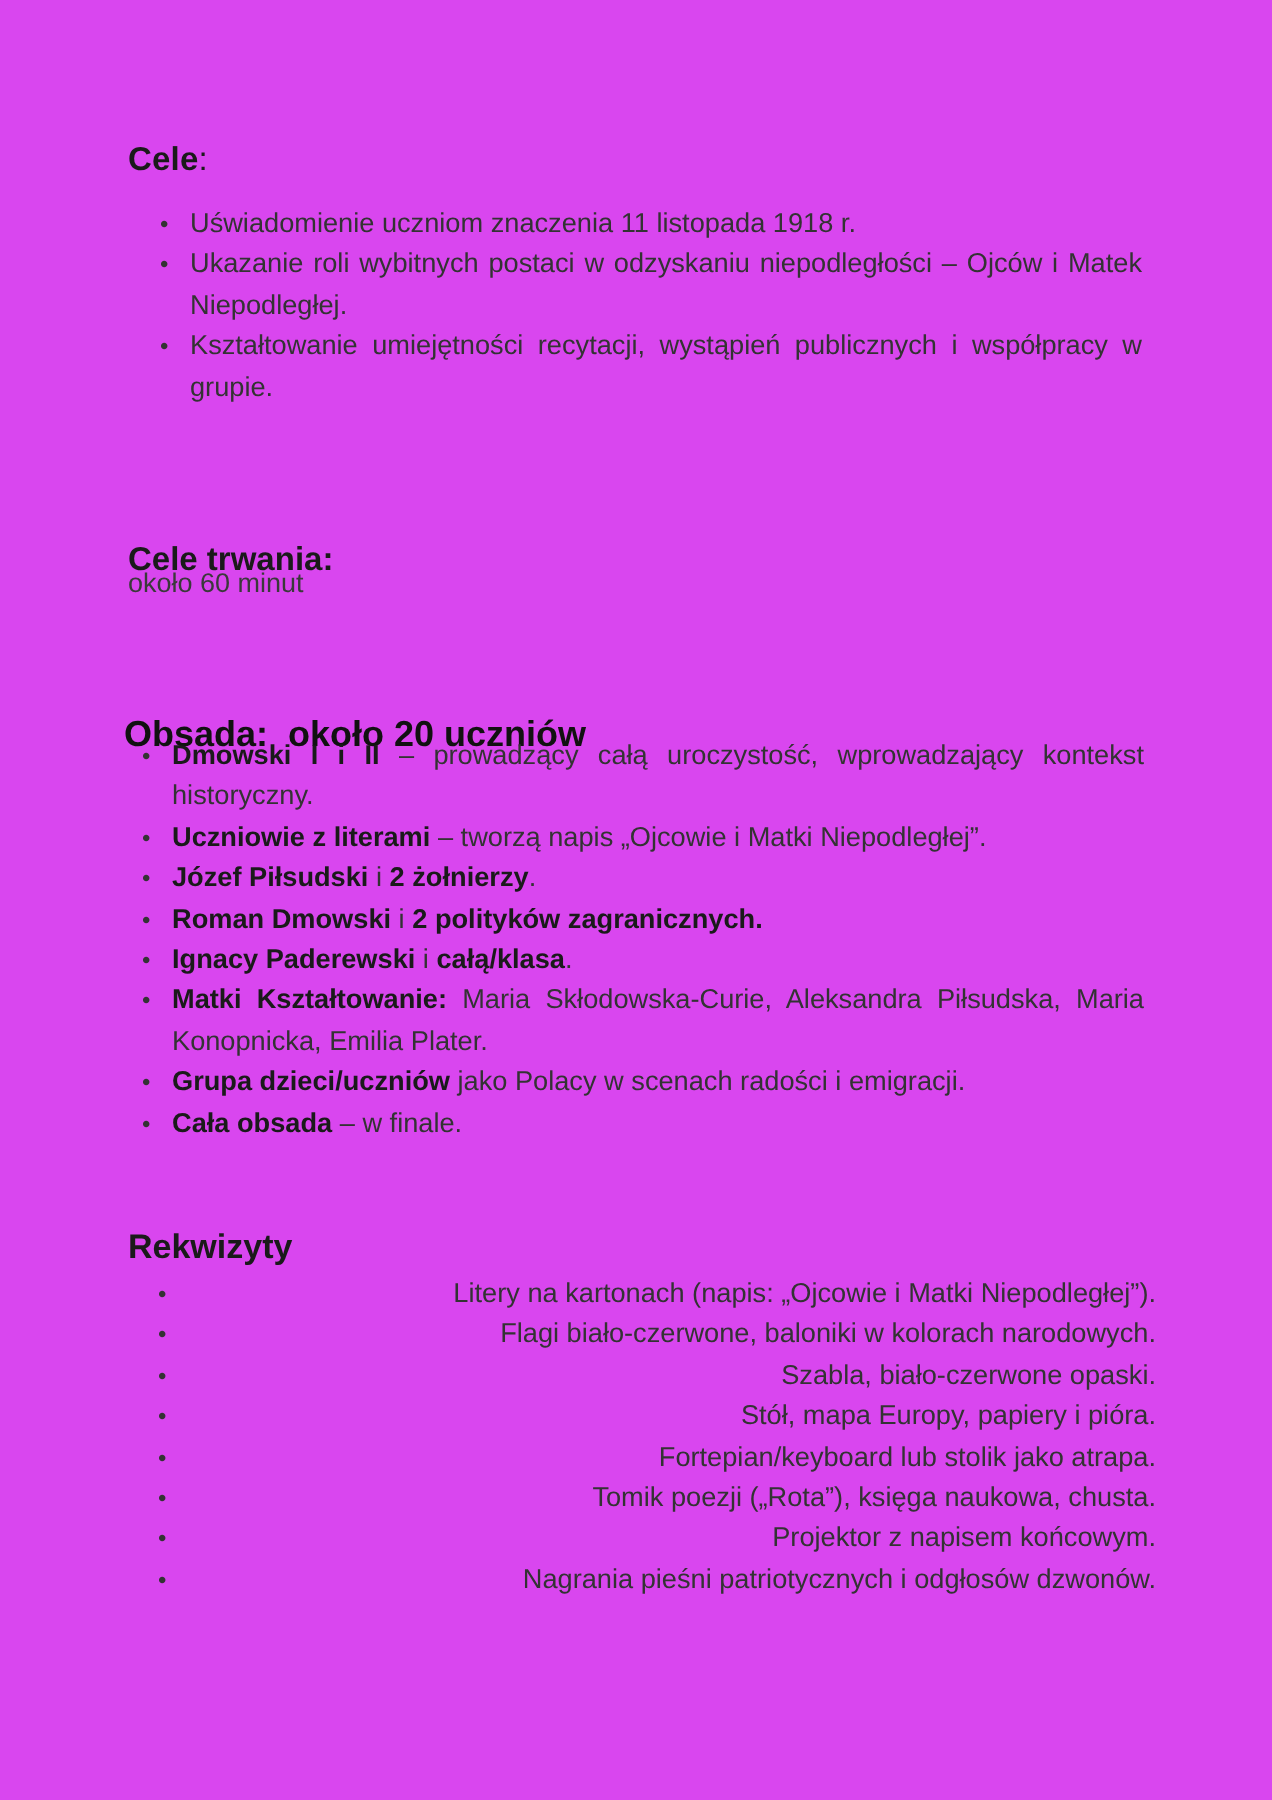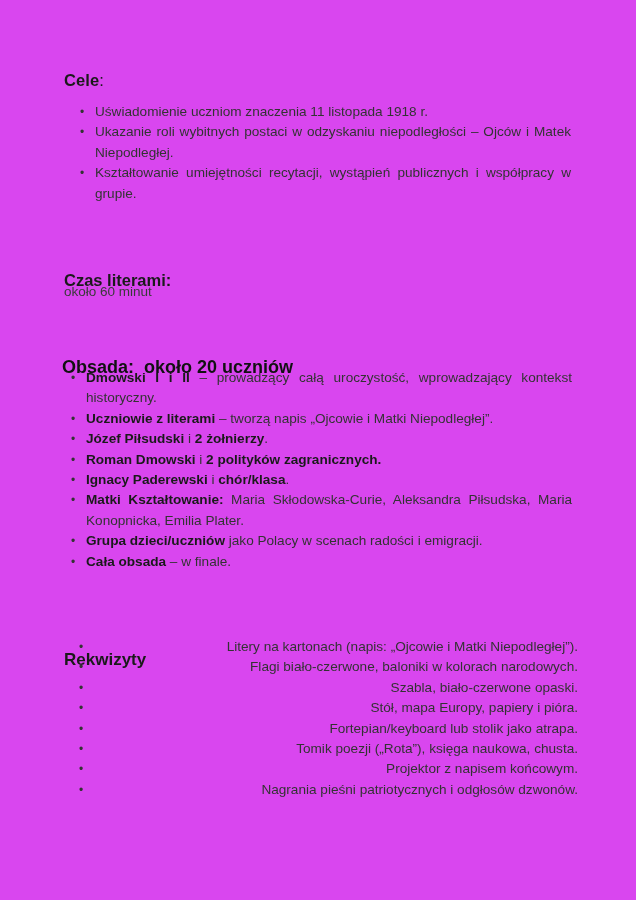--- a/index.html
+++ b/index.html
@@ -59,21 +59,21 @@
     top: 342px;
     font-size: 18px;
     font-weight: bold;
     color: #111111;
     white-space: pre;
   }
 
   .h-rekwizyty {
     position: absolute;
     left: 64px;
-    top: 636px;
+    top: 600px;
     font-size: 17px;
     font-weight: bold;
     color: #1a1a1a;
   }
 
   
   ul.doc-list {
     list-style: none;
     margin: 0;
     padding: 0;
@@ -139,40 +139,40 @@
         <span class="txt"><span>Uświadomienie uczniom znaczenia 11 listopada 1918 r.</span></span>
       </li>
       <li>
         <span class="txt"><span>Ukazanie roli wybitnych postaci w odzyskaniu niepodległości – Ojców i Matek Niepodległej.</span></span>
       </li>
       <li>
         <span class="txt"><span>Kształtowanie umiejętności recytacji, wystąpień publicznych i współpracy w grupie.</span></span>
       </li>
     </ul>
 
-  <h2 class="h-czas">Czas literami:</h2>
+  <h2 class="h-czas">Cele trwania:</h2>
   <div class="czas-sub">około 60 minut</div>
 
   <h2 class="h-obsada">Obsada:  około 20 uczniów</h2>
 
   <ul class="doc-list" id="list-obsada">
       <li>
         <span class="txt"><b>Dmowski I i II</b><span> – prowadzący całą uroczystość, wprowadzający kontekst historyczny.</span></span>
       </li>
       <li>
         <span class="txt"><b>Uczniowie z literami</b><span> – tworzą napis „Ojcowie i Matki Niepodległej”.</span></span>
       </li>
       <li>
         <span class="txt"><b>Józef Piłsudski</b><span> i </span><b>2 żołnierzy</b><span>.</span></span>
       </li>
       <li>
         <span class="txt"><b>Roman Dmowski</b><span> i </span><b>2 polityków zagranicznych.</b></span>
       </li>
       <li>
-        <span class="txt"><b>Ignacy Paderewski</b><span> i </span><b>chór/klasa</b><span>.</span></span>
+        <span class="txt"><b>Ignacy Paderewski</b><span> i </span><b>całą/klasa</b><span>.</span></span>
       </li>
       <li>
         <span class="txt"><b>Matki Kształtowanie:</b><span> Maria Skłodowska-Curie, Aleksandra Piłsudska, Maria Konopnicka, Emilia Plater.</span></span>
       </li>
       <li>
         <span class="txt"><b>Grupa dzieci/uczniów</b><span> jako Polacy w scenach radości i emigracji.</span></span>
       </li>
       <li>
         <span class="txt"><b>Cała obsada</b><span> – w finale.</span></span>
       </li>

